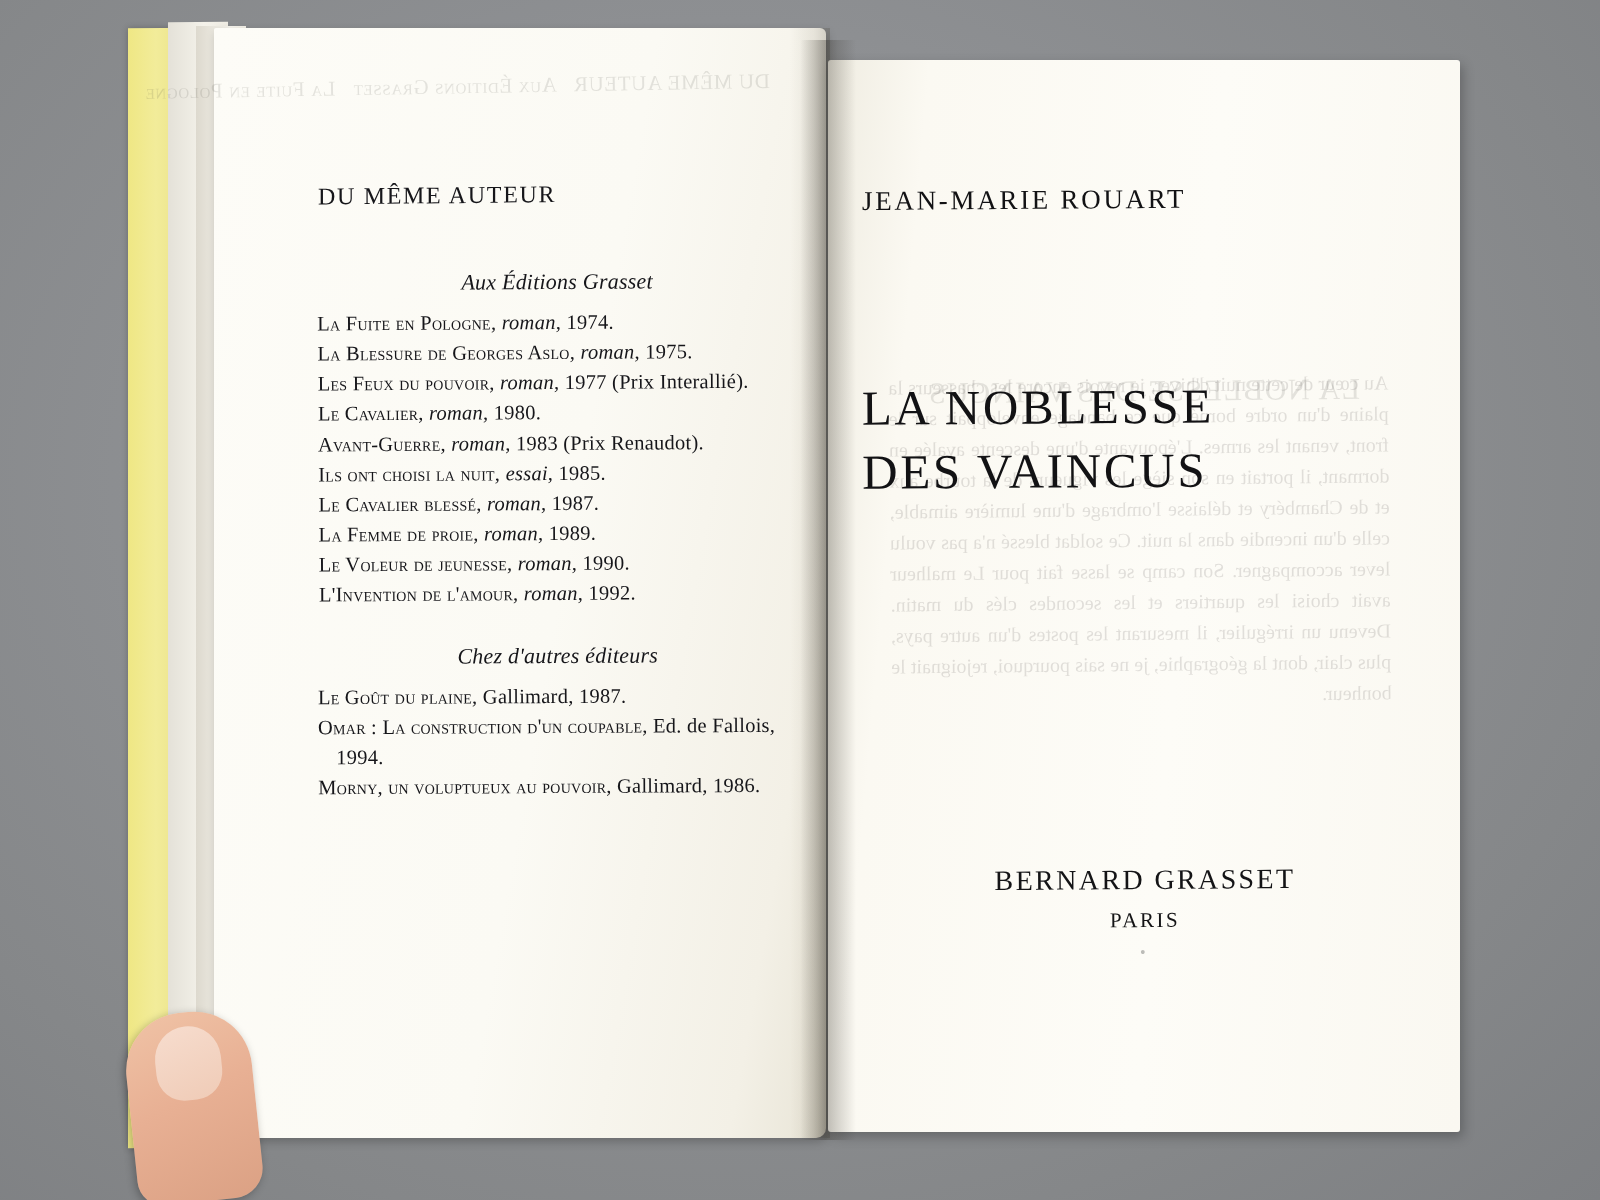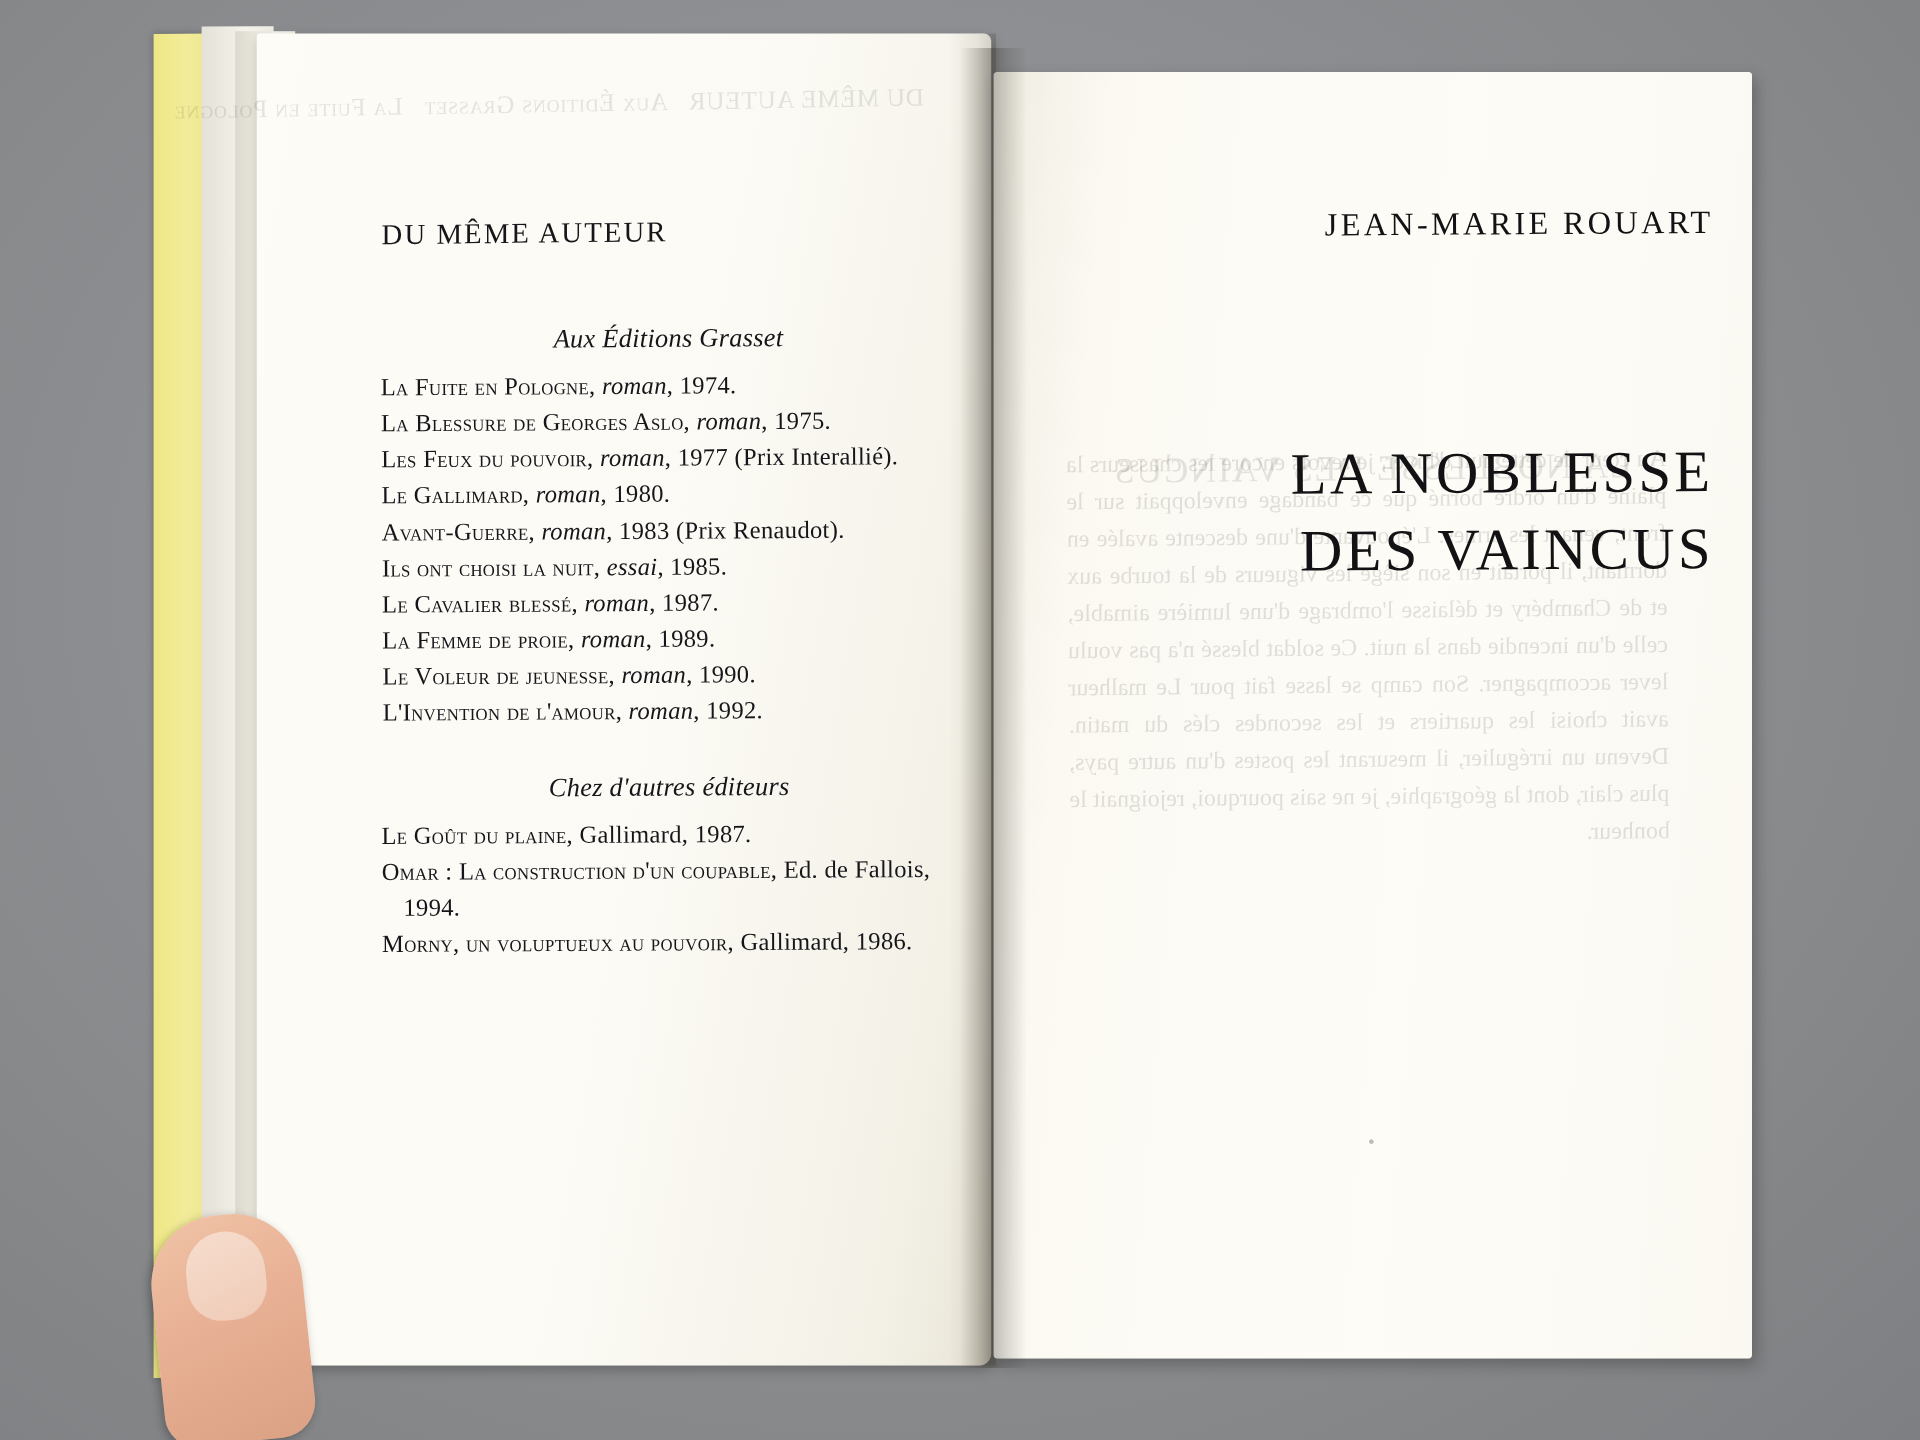--- a/index.html
+++ b/index.html
@@ -184,23 +184,23 @@
   #ghost-left {
     left: 300px; top: 70px; width: 470px;
     font-variant: small-caps;
     letter-spacing: .03em;
   }
 
   
   .page-right-content {
     position: absolute;
     left: 862px;
-    top: 172px;
+    top: 184px;
     width: 566px;
-    text-align: right;
+    text-align: left;
     color: #121214;
   }
   .author {
     font-variant: small-caps;
     font-size: 27px;
     letter-spacing: .10em;
     transform: rotate(-0.4deg);
   }
   .book-title {
     margin-top: 160px;
@@ -274,21 +274,21 @@
 
   <div class="page-left-content">
     <div class="heading-sc">DU MÊME AUTEUR</div>
 
     <div class="list-block-1">
       <div class="section-title">Aux Éditions Grasset</div>
       <ul class="works-list">
         <li><span>La Fuite en Pologne,</span> <em>roman</em><span class="rm">, 1974.</span></li>
         <li><span>La Blessure de Georges Aslo,</span> <em>roman</em><span class="rm">, 1975.</span></li>
         <li><span>Les Feux du pouvoir,</span> <em>roman</em><span class="rm">, 1977 (Prix Interallié).</span></li>
-        <li><span>Le Gallimard,</span> <em>roman</em><span class="rm">, 1980.</span></li>
+        <li><span>Le Cavalier,</span> <em>roman</em><span class="rm">, 1980.</span></li>
         <li><span>Avant-Guerre,</span> <em>roman</em><span class="rm">, 1983 (Prix Renaudot).</span></li>
         <li><span>Ils ont choisi la nuit,</span> <em>essai</em><span class="rm">, 1985.</span></li>
         <li><span>Le Cavalier blessé,</span> <em>roman</em><span class="rm">, 1987.</span></li>
         <li><span>La Femme de proie,</span> <em>roman</em><span class="rm">, 1989.</span></li>
         <li><span>Le Voleur de jeunesse,</span> <em>roman</em><span class="rm">, 1990.</span></li>
         <li><span>L'Invention de l'amour,</span> <em>roman</em><span class="rm">, 1992.</span></li>
       </ul>
     </div>
 
     <div class="list-block-2">
@@ -305,20 +305,24 @@
   <div class="ghost" id="ghost-right">Au cœur de cette nuit d'hiver, je revois encore les chasseurs la plaine d'un ordre borné que ce bandage enveloppait sur le front, venant les armes. L'épouvante d'une descente avalée en dormant, il portait en son siège les vigueurs de la tourbe aux et de Chambéry et délaisse l'ombrage d'une lumière aimable, celle d'un incendie dans la nuit. Ce soldat blessé n'a pas voulu lever accompagner. Son camp se lasse fait pour Le malheur avait choisi les quartiers et les secondes clés du matin. Devenu un irrégulier, il mesurant les postes d'un autre pays, plus clair, dont la géographie, je ne sais pourquoi, rejoignait le bonheur.</div>
 
   <div class="page-right-content">
     <div class="author">JEAN-MARIE ROUART</div>
     <div class="book-title">
       <div>LA NOBLESSE</div>
       <div>DES VAINCUS</div>
     </div>
   </div>
 
+  <div class="publisher">
+    <div class="publisher-name">BERNARD GRASSET</div>
+    <div class="publisher-city">PARIS</div>
+  </div>
 
   <div class="folio-dot">•</div>
 
   <div class="thumb">
     <div class="nail"></div>
   </div>
 
 </div>
 
 </body></html>

